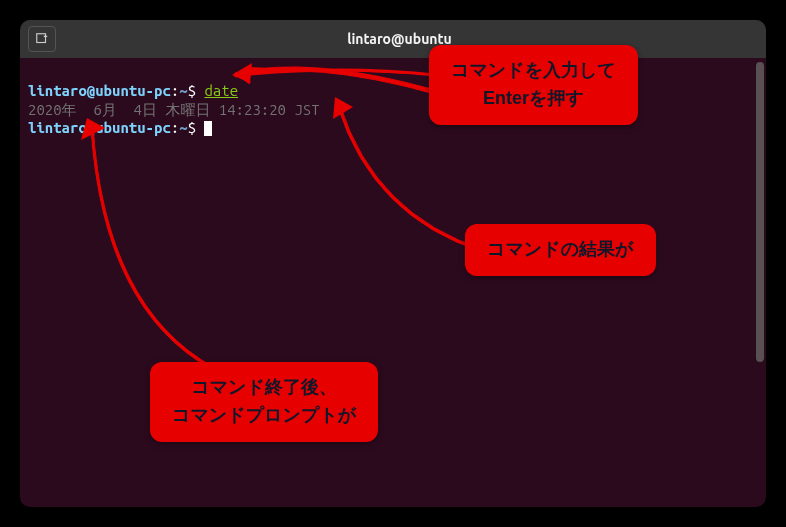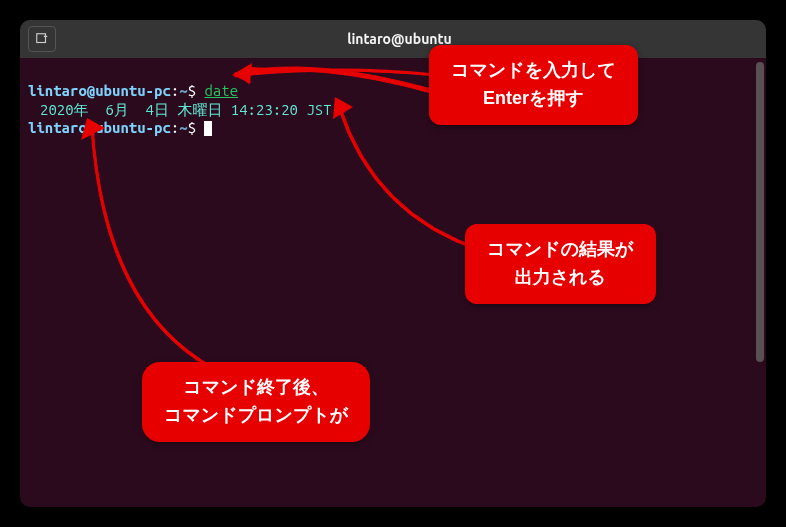--- a/index.html
+++ b/index.html
@@ -61,43 +61,43 @@
       color: #fff;
       font-size: 15px;
       line-height: 1.25;
       white-space: pre;
       font-family: "Ubuntu Mono", Consolas, monospace;
       position: relative;
     }
     .prompt-user { color: #7dd3fc; font-weight: bold; }
     .prompt-path { color: #6f9ec7; font-weight: bold; }
     .prompt-white { color: #fff; }
-    .cmd { color: #22c55e; text-decoration: underline; }
-    .output { color: #5eead4; margin-left: 12px; }
+    .cmd { color: #84cc16; text-decoration: underline; }
+    .output { color: #737373; }
     .cursor {
       display: inline-block;
       width: 8px;
       height: 15px;
       background: #fff;
       vertical-align: text-bottom;
     }
     .scrollbar {
       position: absolute;
       right: 2px;
       top: 42px;
       width: 8px;
       height: 300px;
       background: #595054;
       border-radius: 4px;
     }
 
     .callout {
       position: absolute;
       background: #e60000;
-      color: #ffffff;
+      color: #0f172a;
       border-radius: 12px;
       padding: 12px 22px;
       font-family: "Hiragino Sans", "Meiryo", sans-serif;
       font-size: 18px;
       font-weight: 600;
       text-align: center;
       line-height: 1.55;
       box-shadow: 0 2px 6px rgba(0,0,0,0.4);
     }
     .arrow {
@@ -142,23 +142,22 @@
   <div>コマンドを入力して</div>
   <div>Enterを押す</div>
 </div>
 
 <svg class="arrow" style="left:335px; top:95px; width:200px; height:170px;">
   <path d="M150,155 Q40,120 5,10 L3,12 Q38,122 148,157 Z" fill="#e60000"></path>
   <polygon points="0,2 18,12 -2,24" fill="#e60000"></polygon>
 </svg>
 <div class="callout" style="left:465px; top:224px;">
   <div>コマンドの結果が</div>
-  <div>出力される</div>
 </div>
 
 <svg class="arrow" style="left:85px; top:118px; width:200px; height:260px;">
   <path d="M130,250 Q20,190 8,8 L6,10 Q18,192 128,252 Z" fill="#e60000"></path>
   <polygon points="2,0 20,10 -4,22" fill="#e60000"></polygon>
 </svg>
-<div class="callout" style="left:142px; top:362px;border-radius:18px;">
+<div class="callout" style="left:150px; top:362px;">
   <div>コマンド終了後、</div>
   <div>コマンドプロンプトが</div>
 </div>
 
 </body></html>

